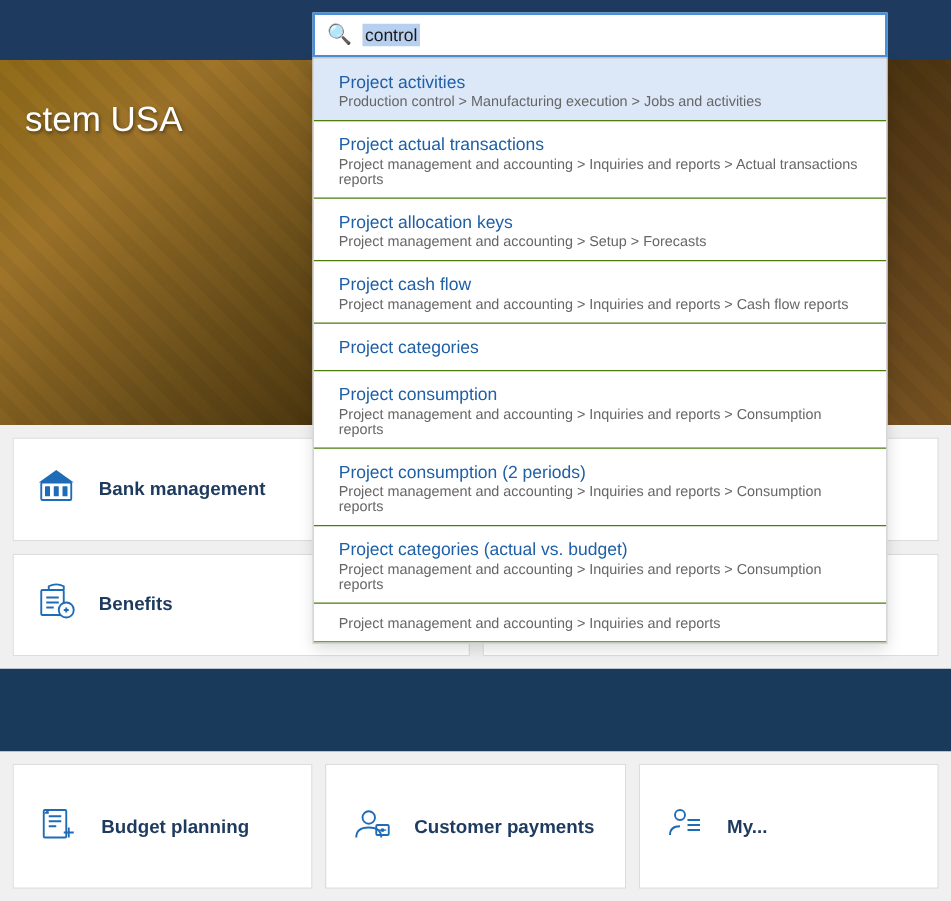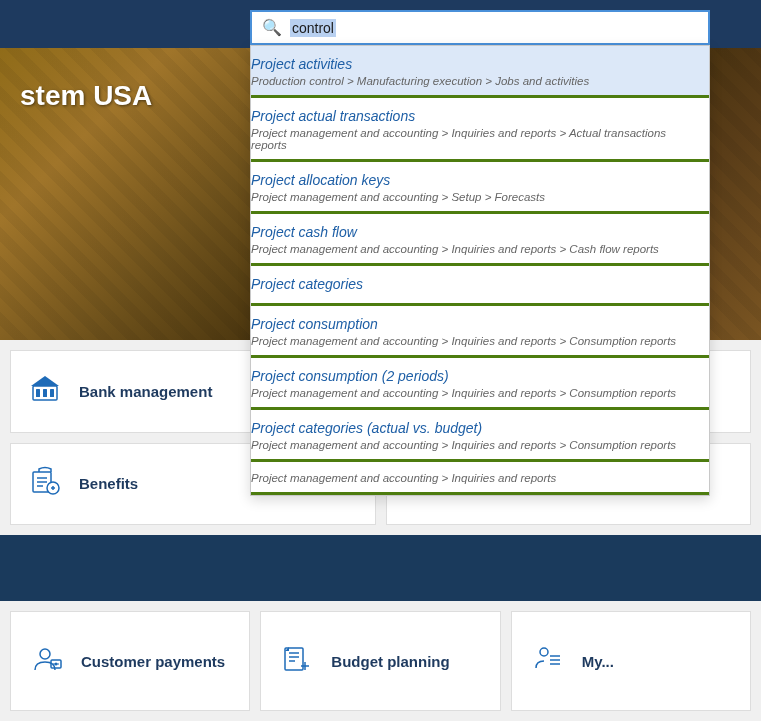--- a/index.html
+++ b/index.html
@@ -46,21 +46,21 @@
       z-index: 10;
     }
 
     
     .system-title {
       position: absolute;
       top: 80px;
       left: 20px;
       color: white;
       font-size: 28px;
-      font-weight: 700;
+      font-weight: 400;
       z-index: 5;
       text-shadow: 1px 1px 3px rgba(0,0,0,0.5);
     }
 
     .tile-item-label {
       color: #1e3a5f;
       font-size: 15px;
       font-weight: 700;
     }
 
@@ -162,24 +162,23 @@
 
     .dropdown {
       background: white;
       border: 1px solid #c8c8c8;
       box-shadow: 0 4px 12px rgba(0,0,0,0.15);
       max-height: 560px;
       overflow-y: auto;
     }
 
     .dropdown-item {
-      padding: 10px 16px 8px 0;
-      border-bottom: 3px solid #4d7c0f;
+      padding: 10px 16px 8px 20px;
+      border-bottom: 1px solid #4d7c0f;
       cursor: pointer;
-      font-style: italic;
     }
 
     .dropdown-item:first-child {
       background: #dce8f8;
     }
 
     .dropdown-item-title {
       font-size: 14px;
       color: #1e5fa6;
       font-weight: 400;
@@ -254,42 +253,42 @@
       </span>
       <span class="tile-item-label">Ma...</span>
     </div>
   </div>
 </div>
 
 <div class="bottom-tiles">
   <div class="bottom-tile">
     <span class="tile-icon">
       <svg viewBox="0 0 32 32" fill="none" xmlns="http://www.w3.org/2000/svg" width="32" height="32">
-        <circle cx="14" cy="12" r="5" stroke="#1e6bb8" stroke-width="1.5" fill="none"></circle>
-        <path d="M4 28 Q4 20 14 20 Q24 20 24 28" stroke="#1e6bb8" stroke-width="1.5" fill="none"></path>
-        <rect x="20" y="18" width="10" height="8" rx="1" stroke="#1e6bb8" stroke-width="1.5" fill="none"></rect>
-        <line x1="22" y1="22" x2="28" y2="22" stroke="#1e6bb8" stroke-width="1"></line>
-        <circle cx="25" cy="22" r="1.5" fill="#1e6bb8"></circle>
-      </svg>
-    </span>
-    <span class="tile-item-label">Customer payments</span>
-  </div>
-  <div class="bottom-tile">
-    <span class="tile-icon">
-      <svg viewBox="0 0 32 32" fill="none" xmlns="http://www.w3.org/2000/svg" width="32" height="32">
         <rect x="4" y="6" width="18" height="22" rx="1" stroke="#1e6bb8" stroke-width="1.5" fill="none"></rect>
         <line x1="8" y1="11" x2="18" y2="11" stroke="#1e6bb8" stroke-width="1.5"></line>
         <line x1="8" y1="15" x2="18" y2="15" stroke="#1e6bb8" stroke-width="1.5"></line>
         <line x1="8" y1="19" x2="14" y2="19" stroke="#1e6bb8" stroke-width="1.5"></line>
         <path d="M4 9 L8 5 L8 9Z" fill="#1e6bb8"></path>
         <line x1="20" y1="24" x2="28" y2="24" stroke="#1e6bb8" stroke-width="1.5"></line>
         <line x1="24" y1="20" x2="24" y2="28" stroke="#1e6bb8" stroke-width="1.5"></line>
       </svg>
     </span>
     <span class="tile-item-label">Budget planning</span>
+  </div>
+  <div class="bottom-tile">
+    <span class="tile-icon">
+      <svg viewBox="0 0 32 32" fill="none" xmlns="http://www.w3.org/2000/svg" width="32" height="32">
+        <circle cx="14" cy="12" r="5" stroke="#1e6bb8" stroke-width="1.5" fill="none"></circle>
+        <path d="M4 28 Q4 20 14 20 Q24 20 24 28" stroke="#1e6bb8" stroke-width="1.5" fill="none"></path>
+        <rect x="20" y="18" width="10" height="8" rx="1" stroke="#1e6bb8" stroke-width="1.5" fill="none"></rect>
+        <line x1="22" y1="22" x2="28" y2="22" stroke="#1e6bb8" stroke-width="1"></line>
+        <circle cx="25" cy="22" r="1.5" fill="#1e6bb8"></circle>
+      </svg>
+    </span>
+    <span class="tile-item-label">Customer payments</span>
   </div>
   <div class="bottom-tile">
     <span class="tile-icon">
       <svg viewBox="0 0 32 32" fill="none" xmlns="http://www.w3.org/2000/svg" width="32" height="32">
         <circle cx="12" cy="10" r="4" stroke="#1e6bb8" stroke-width="1.5" fill="none"></circle>
         <path d="M4 26 Q4 19 12 19" stroke="#1e6bb8" stroke-width="1.5" fill="none"></path>
         <line x1="18" y1="14" x2="28" y2="14" stroke="#1e6bb8" stroke-width="1.5"></line>
         <line x1="18" y1="18" x2="28" y2="18" stroke="#1e6bb8" stroke-width="1.5"></line>
         <line x1="18" y1="22" x2="28" y2="22" stroke="#1e6bb8" stroke-width="1.5"></line>
       </svg>

